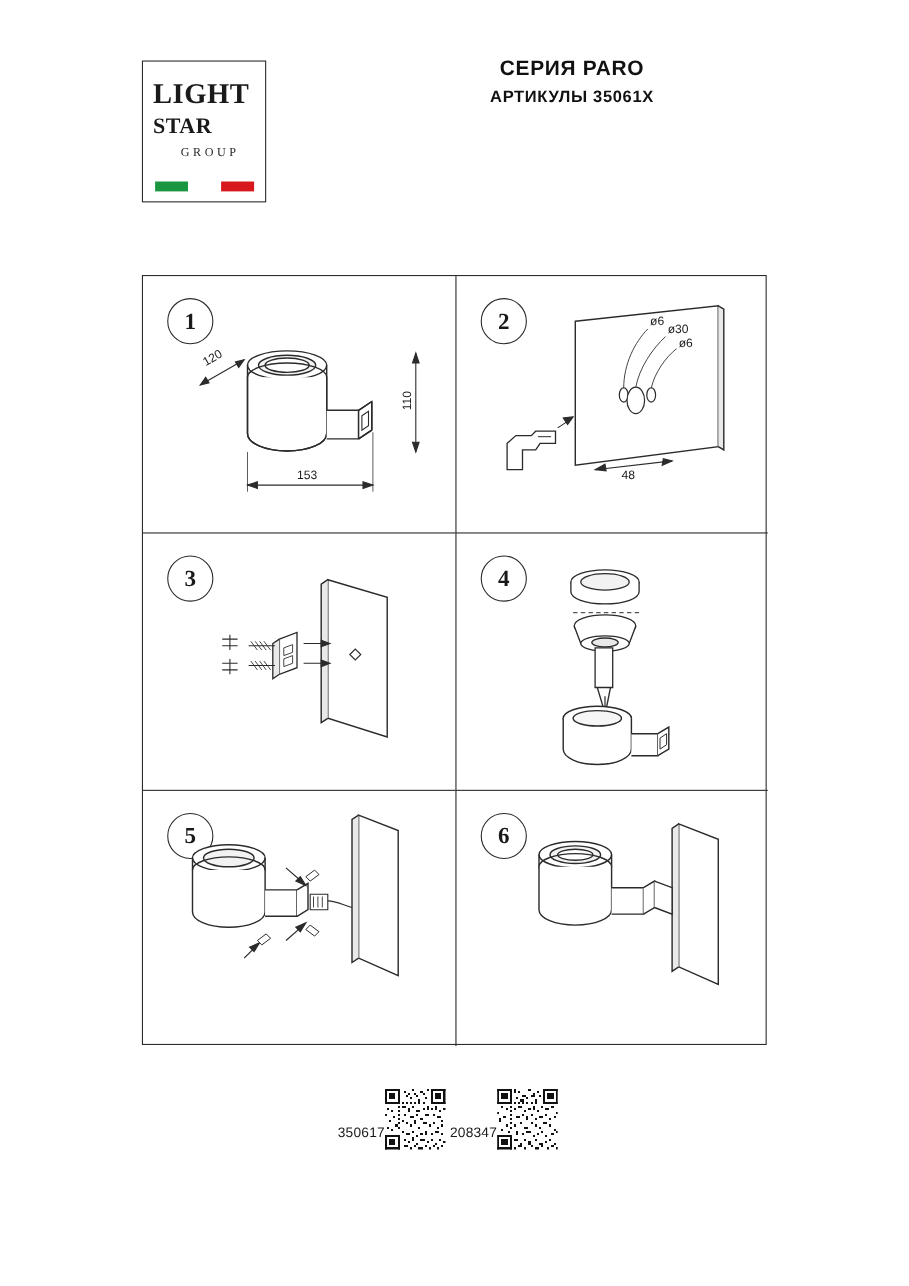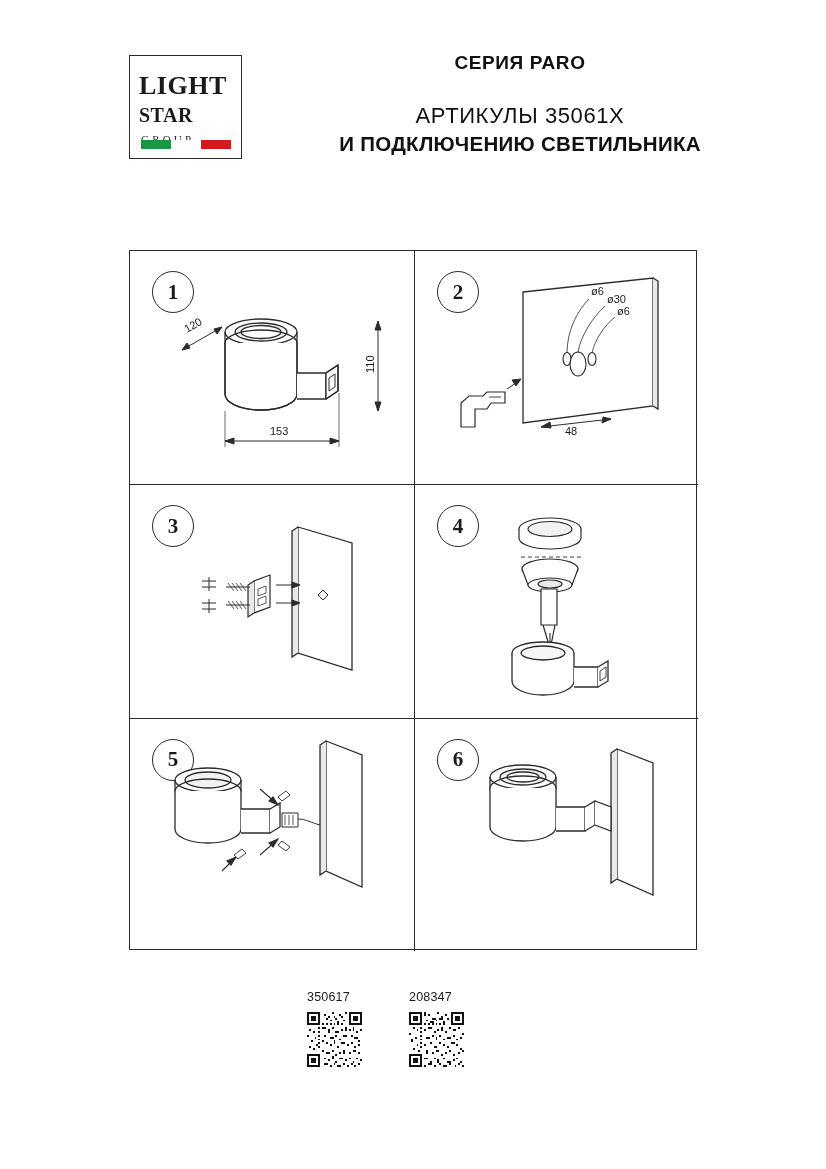--- a/index.html
+++ b/index.html
@@ -22,21 +22,21 @@
     left: 0;
     top: 46px;
     width: 826px;
     height: 150px;
   }
   .logo-box {
     position: absolute;
     left: 129px;
     top: 9px;
     width: 113px;
-    height: 104px;
+    height: 129px;
     border: 1.5px solid #2b2b2b;
     background: #fff;
     box-sizing: border-box;
   }
   .logo-word {
     font-family: "Liberation Serif", serif;
     font-weight: bold;
     font-size: 27px;
     letter-spacing: 0.5px;
     color: #1a1a1a;
@@ -45,20 +45,21 @@
   }
   .logo-light { margin-top: 16px; font-size: 26px; }
   .logo-star  { margin-top: 3px; font-size: 20px; }
   .logo-group {
     font-family: "Liberation Serif", serif;
     font-size: 11px;
     letter-spacing: 3.2px;
     margin-left: 11px;
     margin-top: 4px;
     color: #2b2b2b;
+    text-align: center;
   }
   .logo-flag {
     position: absolute;
     left: 11px;
     bottom: 9px;
     width: 90px;
     height: 9px;
     display: flex;
   }
   .logo-flag span { flex: 1 1 33.333%; height: 100%; }
@@ -71,26 +72,25 @@
     text-align: center;
   }
   .title-line1 {
     font-size: 19px;
     font-weight: bold;
     letter-spacing: 0.6px;
     color: #111;
     line-height: 26px;
   }
   .title-line2 {
-    font-size: 22px;
-    font-weight: normal;
+    font-size: 15px;
+    font-weight: bold;
     letter-spacing: 0.6px;
     color: #111;
     line-height: 26px;
-    margin-top: 27px;
   }
   .title-main {
     margin-top: 18px;
     font-size: 20.5px;
     font-weight: bold;
     letter-spacing: 0.3px;
     line-height: 29px;
     color: #111;
   }
 
@@ -142,22 +142,22 @@
   .footer {
     position: absolute;
     left: 129px;
     top: 980px;
     width: 568px;
     height: 120px;
   }
   .qr-group {
     position: absolute;
     display: flex;
-    flex-direction: column;
-    align-items: flex-start;
+    flex-direction: row;
+    align-items: flex-end;
   }
   .qr-g1 { left: 178px; top: 10px; }
   .qr-g2 { left: 280px; top: 10px; }
   .qr-code-label {
     font-size: 12.5px;
     color: #1a1a1a;
     margin-bottom: 8px;
     letter-spacing: 0.2px;
   }
   .qr-img { width: 55px; height: 55px; display: block; }
@@ -174,21 +174,20 @@
     <div class="logo-flag">
       <span style="background:#1a9641"></span>
         <span style="background:#ffffff"></span>
         <span style="background:#d7191c"></span>
     </div>
   </div>
 
   <div class="title-block">
     <div class="title-line1">СЕРИЯ PARO</div>
     <div class="title-line2">АРТИКУЛЫ 35061X</div>
-    <div class="title-main" style="margin-top:0">И ПОДКЛЮЧЕНИЮ СВЕТИЛЬНИКА</div>
   </div>
 </div>
 
 <div class="grid">
 
   <div class="cell c1">
     <div class="step-num">1</div>
     <svg class="art" width="284" height="234" viewBox="0 0 284 234">
       <g fill="none" stroke="#2b2b2b" stroke-width="1.3" stroke-linejoin="round">
 

